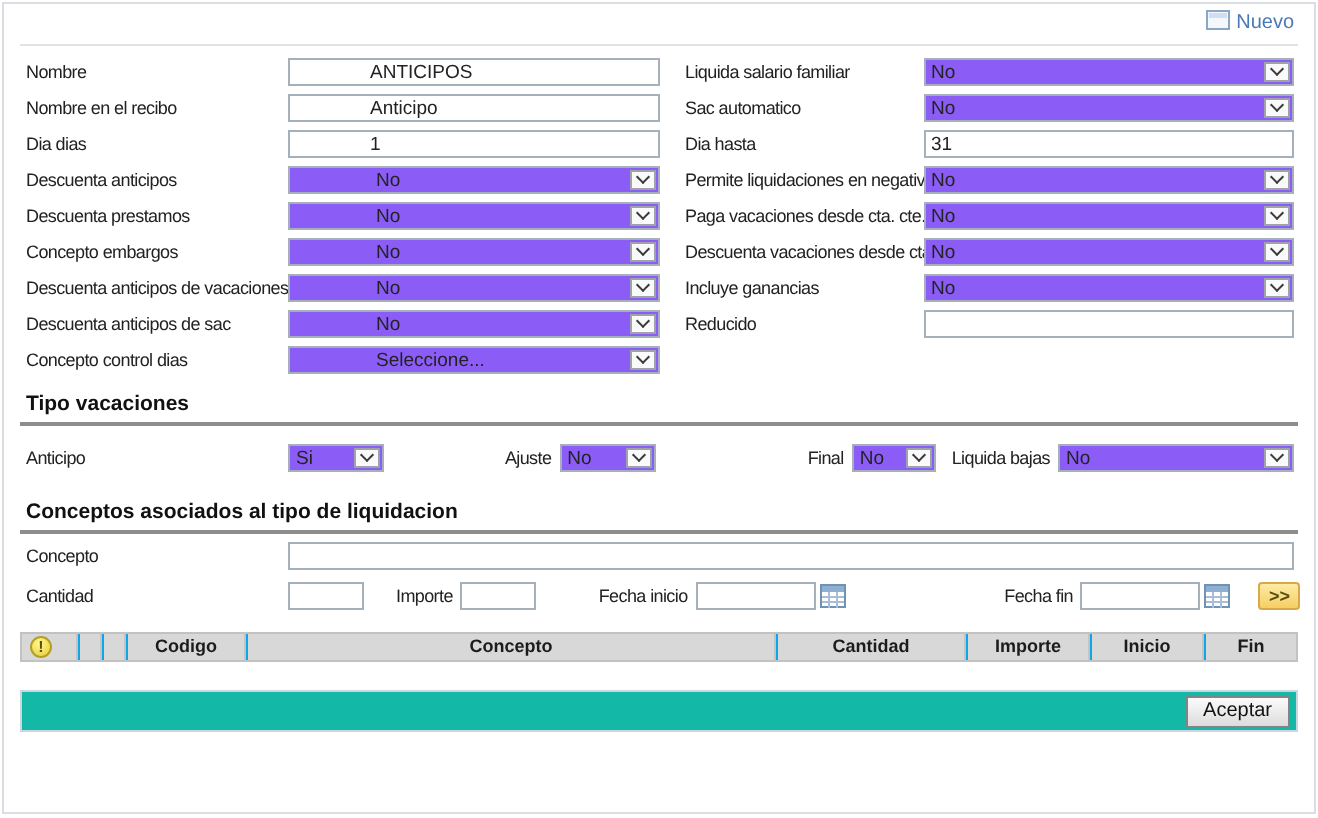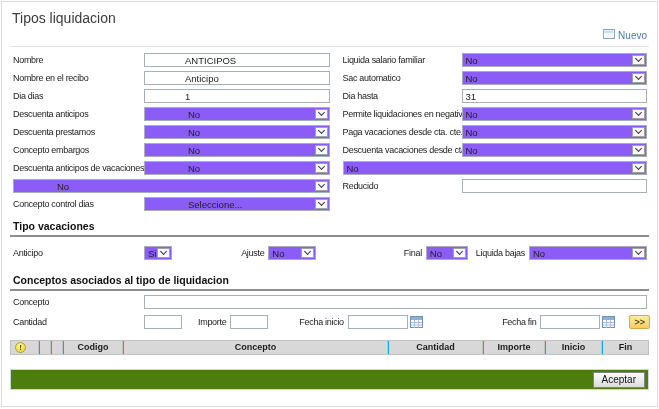--- a/index.html
+++ b/index.html
@@ -63,31 +63,30 @@
   .th { font-size:9px; font-weight:bold; color:#1c1c1c; text-align:center; line-height:13px;
         border-right:1px solid #c4c4c4; border-left:1px solid #0ea5e9; overflow:hidden; }
   .th:first-child { border-left:none; }
   .th:last-child { border-right:none; }
   .c-ic { display:flex; align-items:center; justify-content:flex-start; padding-left:4px; }
   .warn { display:inline-block; width:11px; height:11px; border-radius:50%; text-align:center;
           background:radial-gradient(circle at 40% 30%, #fff78f, #e7cc37); border:1px solid #b2a023;
           color:#5a4e06; font-size:8px; font-weight:bold; line-height:10px; }
   .tbody-empty { height:12px; background:#fff; }
 
-  .footer { margin:2px 8px 0 8px; height:21px; background:#4d7c0f; border:1px solid #ccd6de;
+  .footer { margin:2px 8px 0 8px; height:21px; background:#14b8a6; border:1px solid #ccd6de;
             display:flex; align-items:center; justify-content:flex-end; padding-right:3px; }
   .btn-aceptar { font-family:"Liberation Sans",sans-serif; font-size:10px; color:#111; padding:1px 8px 2px 8px;
                  background:linear-gradient(#fbfbfb,#dcdcdc); border:1px solid #848484; cursor:pointer; }
 </style>
 </head>
 <body>
 
 <div class="page">
 
-  <div class="title">Tipos liquidacion</div>
 
   <div class="toolbar">
     <a class="nuevo">
       <span><svg width="12" height="10">
             <rect x="0.5" y="0.5" width="11" height="9" fill="#f4f8fc" stroke="#8aa6c5"></rect>
             <rect x="1.5" y="1.5" width="9" height="2.5" fill="#cfdef0"></rect>
           </svg></span>
       <span>Nuevo</span>
     </a>
   </div>
@@ -138,20 +137,21 @@
         <div class="frow">
           <label>Descuenta anticipos de vacaciones</label>
           <div class="sel ctrl">
             <span class="sel-val">No</span>
             <span class="sel-btn">
               <i class="chev"></i>
             </span>
           </div>
         </div>
         <div class="frow">
+          <label>Descuenta anticipos de sac</label>
           <div class="sel ctrl">
             <span class="sel-val">No</span>
             <span class="sel-btn">
               <i class="chev"></i>
             </span>
           </div>
         </div>
         <div class="frow">
           <label>Concepto control dias</label>
           <div class="sel ctrl">
@@ -206,39 +206,40 @@
         <div class="frow">
           <label>Descuenta vacaciones desde cta. cte.</label>
           <div class="sel ctrl">
             <span class="sel-val">No</span>
             <span class="sel-btn">
               <i class="chev"></i>
             </span>
           </div>
         </div>
         <div class="frow">
+          <label>Incluye ganancias</label>
           <div class="sel ctrl">
             <span class="sel-val">No</span>
             <span class="sel-btn">
               <i class="chev"></i>
             </span>
           </div>
         </div>
         <div class="frow">
           <label>Reducido</label>
           <input class="txt ctrl" style="">
         </div>
       </div>
   </div>
 
   <div class="section-head">Tipo vacaciones</div>
   <div class="rule"></div>
   <div class="tipo-row" id="tipo-row">
       <label class="tlab0">Anticipo</label>
-      <div class="sel ctrl tsel" style="width: 28px;">
+      <div class="sel ctrl tsel" style="width: 48px;">
         <span class="sel-val">Si</span>
         <span class="sel-btn">
           <i class="chev"></i>
         </span>
       </div>
       <span class="sp0"></span>
       <label class="tlab">Ajuste</label>
       <div class="sel ctrl tsel" style="width: 48px;">
         <span class="sel-val">No</span>
         <span class="sel-btn">

